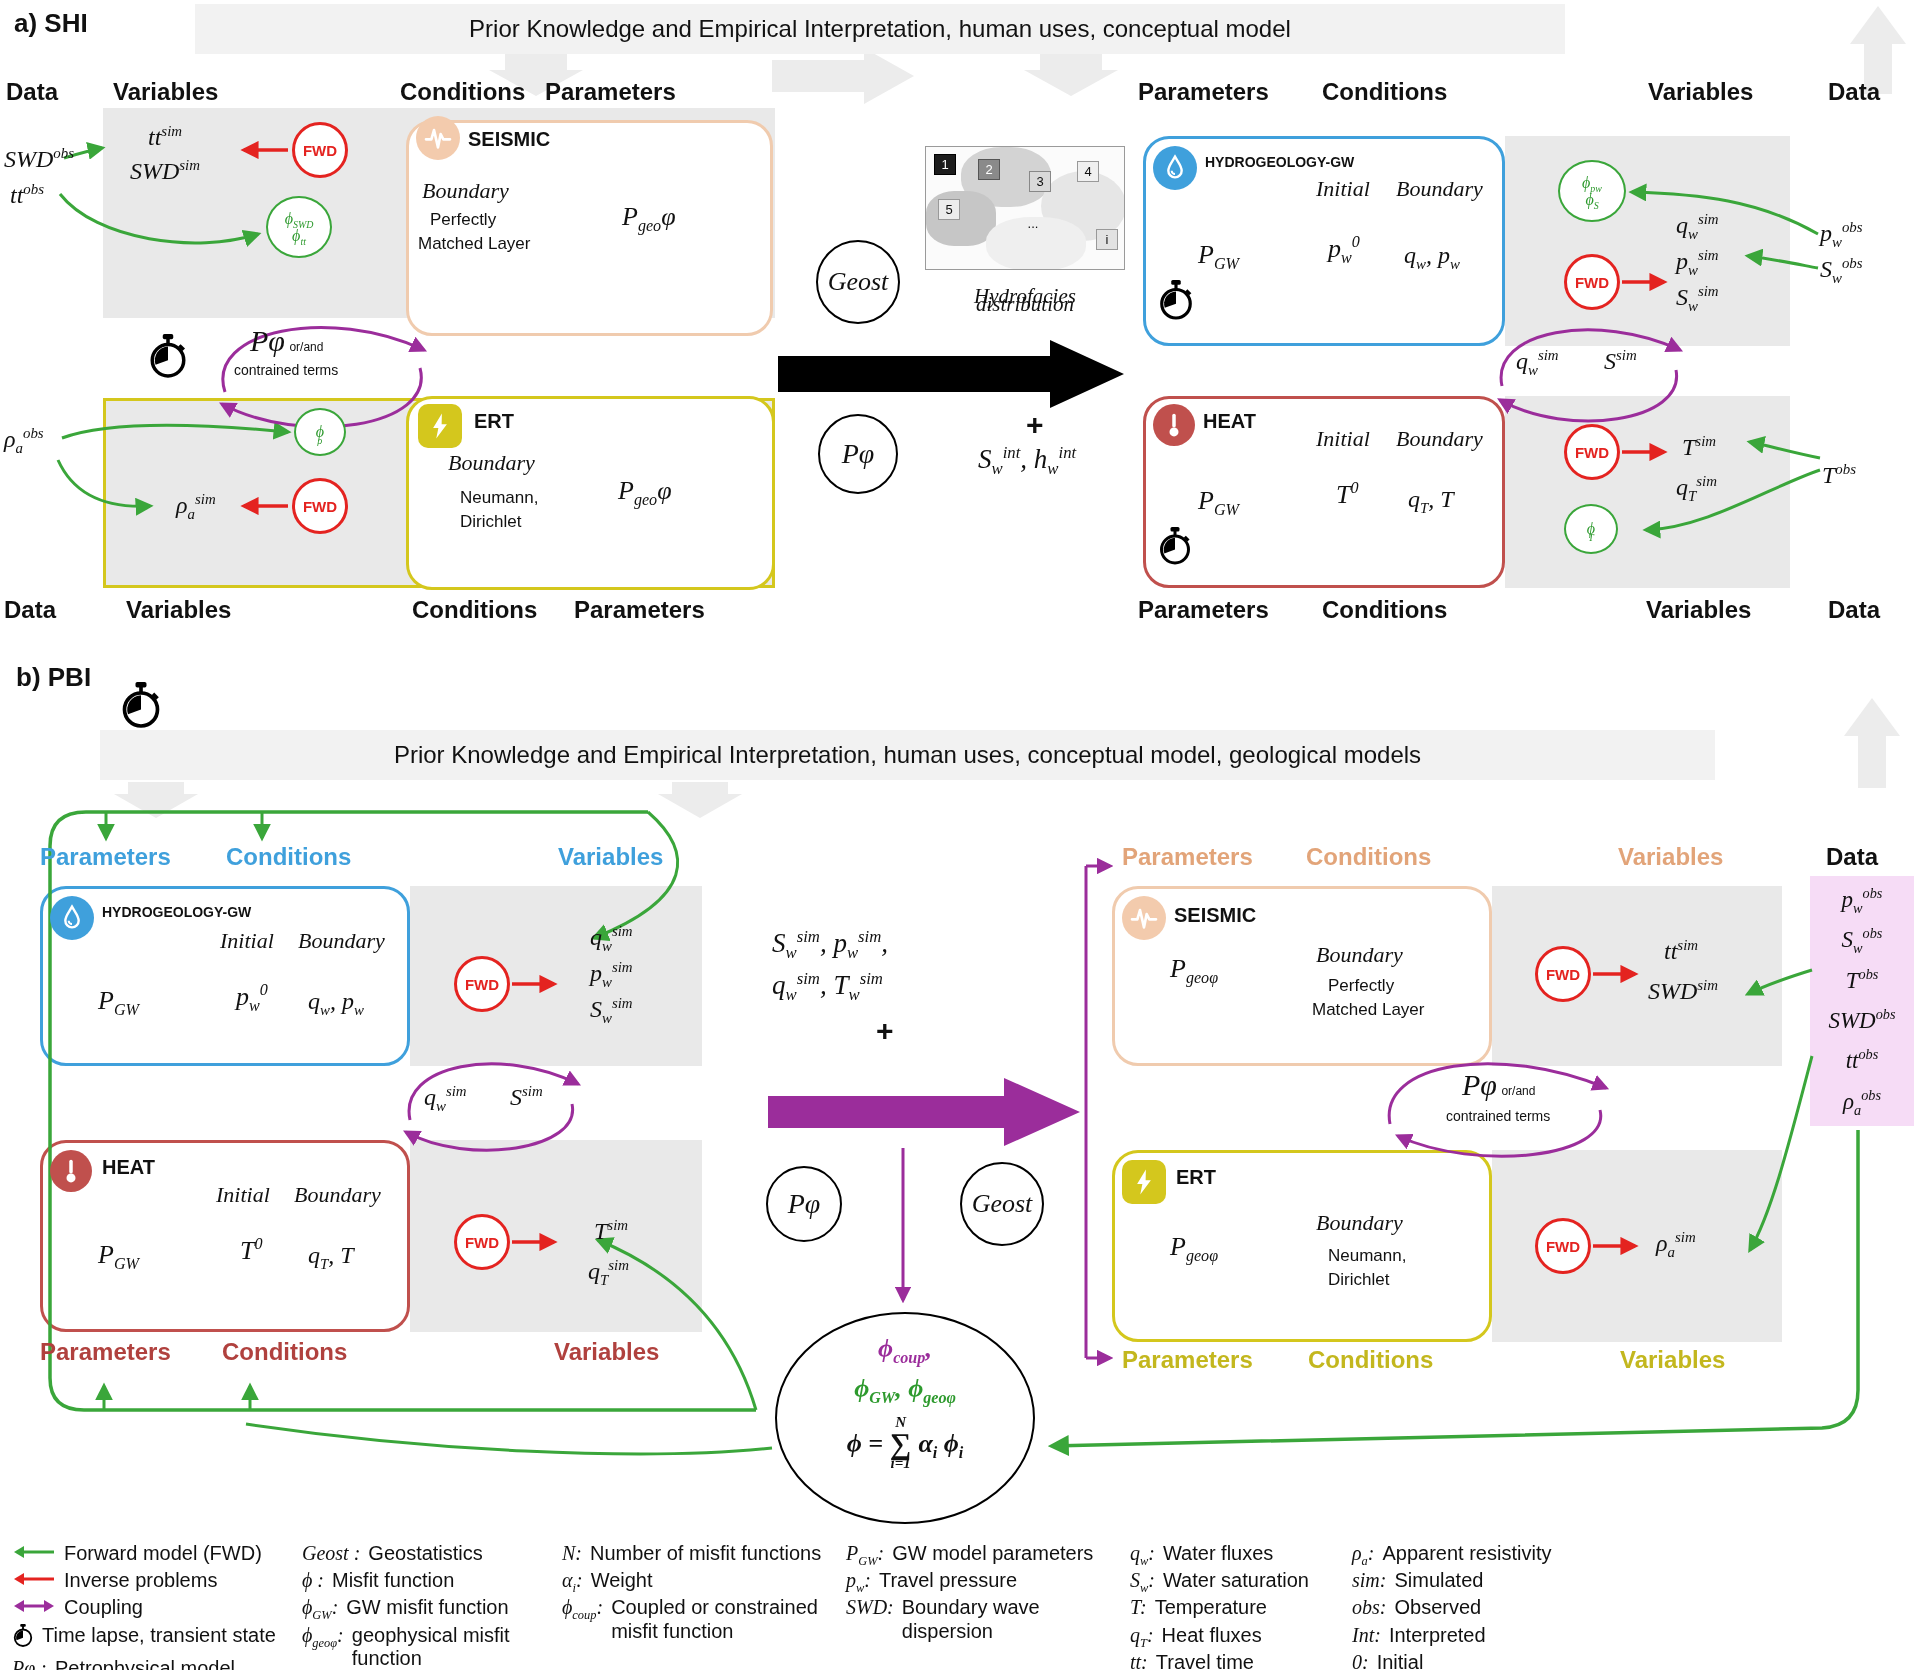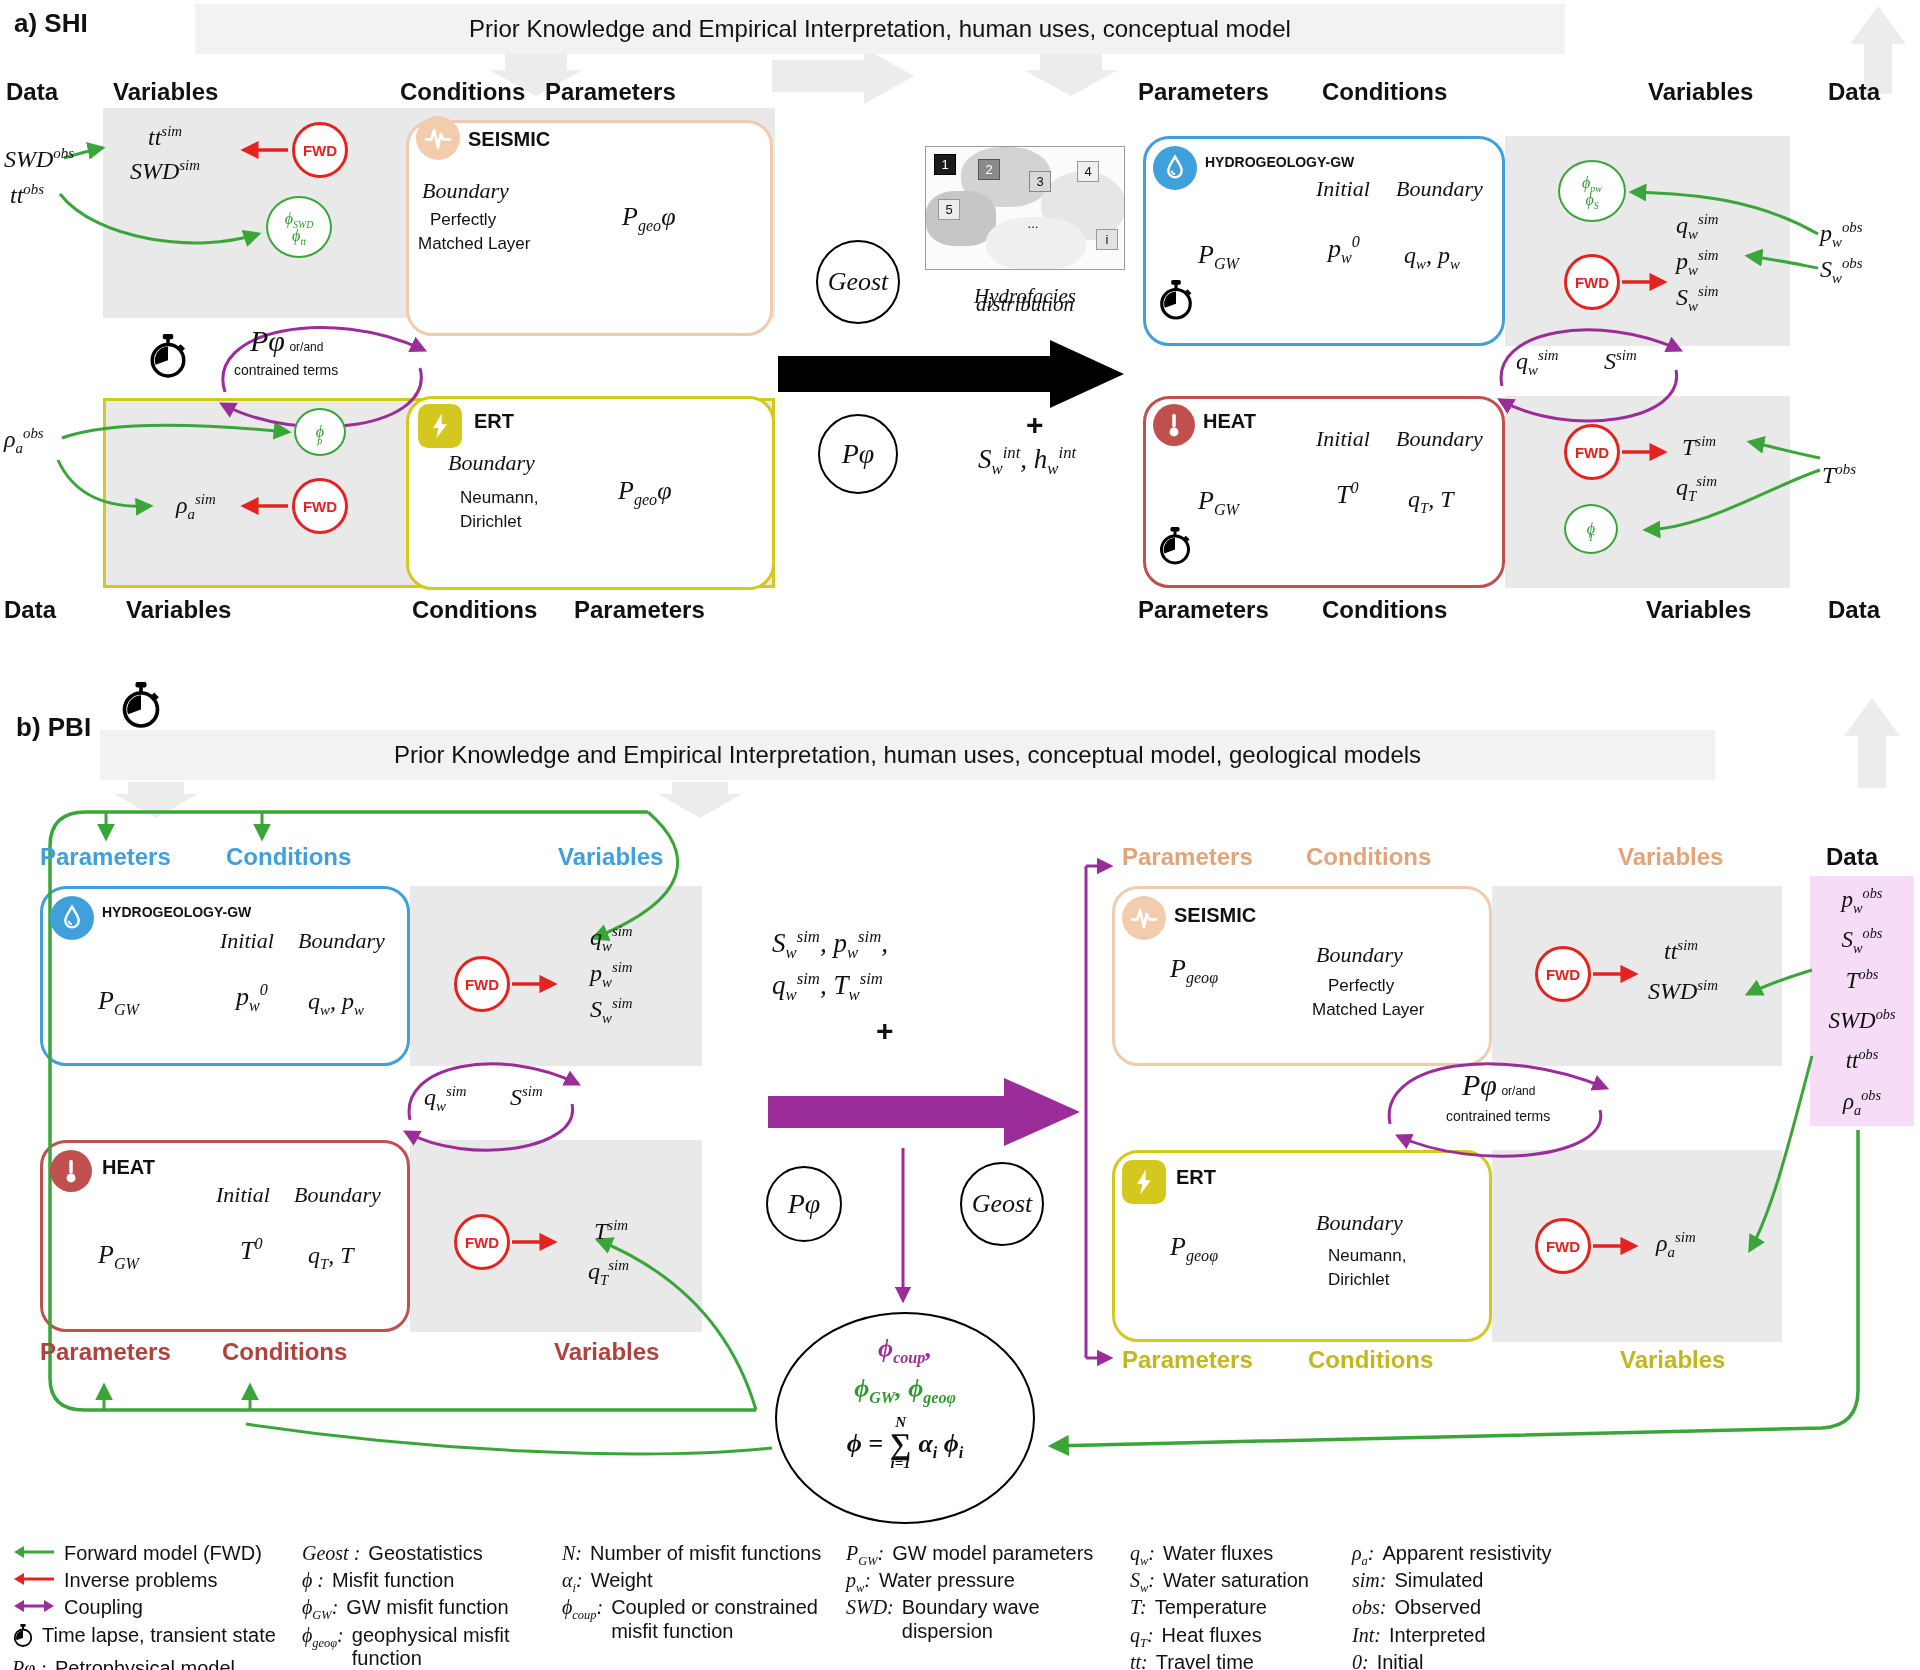--- a/index.html
+++ b/index.html
@@ -205,21 +205,21 @@
 <div class="circ mis" style="left:1564px;top:504px;width:54px;height:50px">ϕ<sub>T</sub></div>
 <div class="t math f24" style="left:1682px;top:434px">T<sup>sim</sup></div>
 <div class="t math f24" style="left:1676px;top:474px">q<sub>T</sub><sup>sim</sup></div>
 <div class="t math f24" style="left:1822px;top:462px">T<sup>obs</sup></div>
 
 <div class="t hdr" style="left:1138px;top:596px">Parameters</div>
 <div class="t hdr" style="left:1322px;top:596px">Conditions</div>
 <div class="t hdr" style="left:1646px;top:596px">Variables</div>
 <div class="t hdr" style="left:1828px;top:596px">Data</div>
 
-<div class="t b f26" style="left:16px;top:712px">b) PBI</div>
+<div class="t b f26" style="left:16px;top:662px">b) PBI</div>
 <div class="icon" style="left:118px;top:682px;width:46px;height:48px">
   <svg viewBox="0 0 24 26" width="44">
       <rect x="9" y="0" width="6" height="3" rx="1"></rect>
       <rect x="11" y="2" width="2" height="4"></rect>
       <line x1="18.5" y1="6.5" x2="21" y2="9" stroke="#000" stroke-width="2"></line>
       <circle cx="12" cy="15" r="9" fill="none" stroke="#000" stroke-width="2"></circle>
       <path d="M12,15 L12,7.2 A7.8,7.8 0 0 0 4.9,17.6 Z"></path>
     </svg>
 </div>
 <div class="banner" style="left:100px;top:730px;width:1615px;height:50px">Prior Knowledge and Empirical Interpretation, human uses, conceptual model, geological models</div>
@@ -487,21 +487,21 @@
     </div>
 </div>
 
 <div class="lcol" style="left:846px;width:280px">
   <div class="lrow">
       <span class="lkey">P<sub>GW</sub>:</span>
       <span>GW model parameters</span>
     </div>
   <div class="lrow">
       <span class="lkey">p<sub>w</sub>:</span>
-      <span>Water pressure</span>
+      <span>Travel pressure</span>
     </div>
   <div class="lrow">
       <span class="lkey">SWD:</span>
       <span>Boundary wave dispersion</span>
     </div>
 </div>
 
 <div class="lcol" style="left:1130px;width:218px">
   <div class="lrow">
       <span class="lkey">q<sub>w</sub>:</span>

